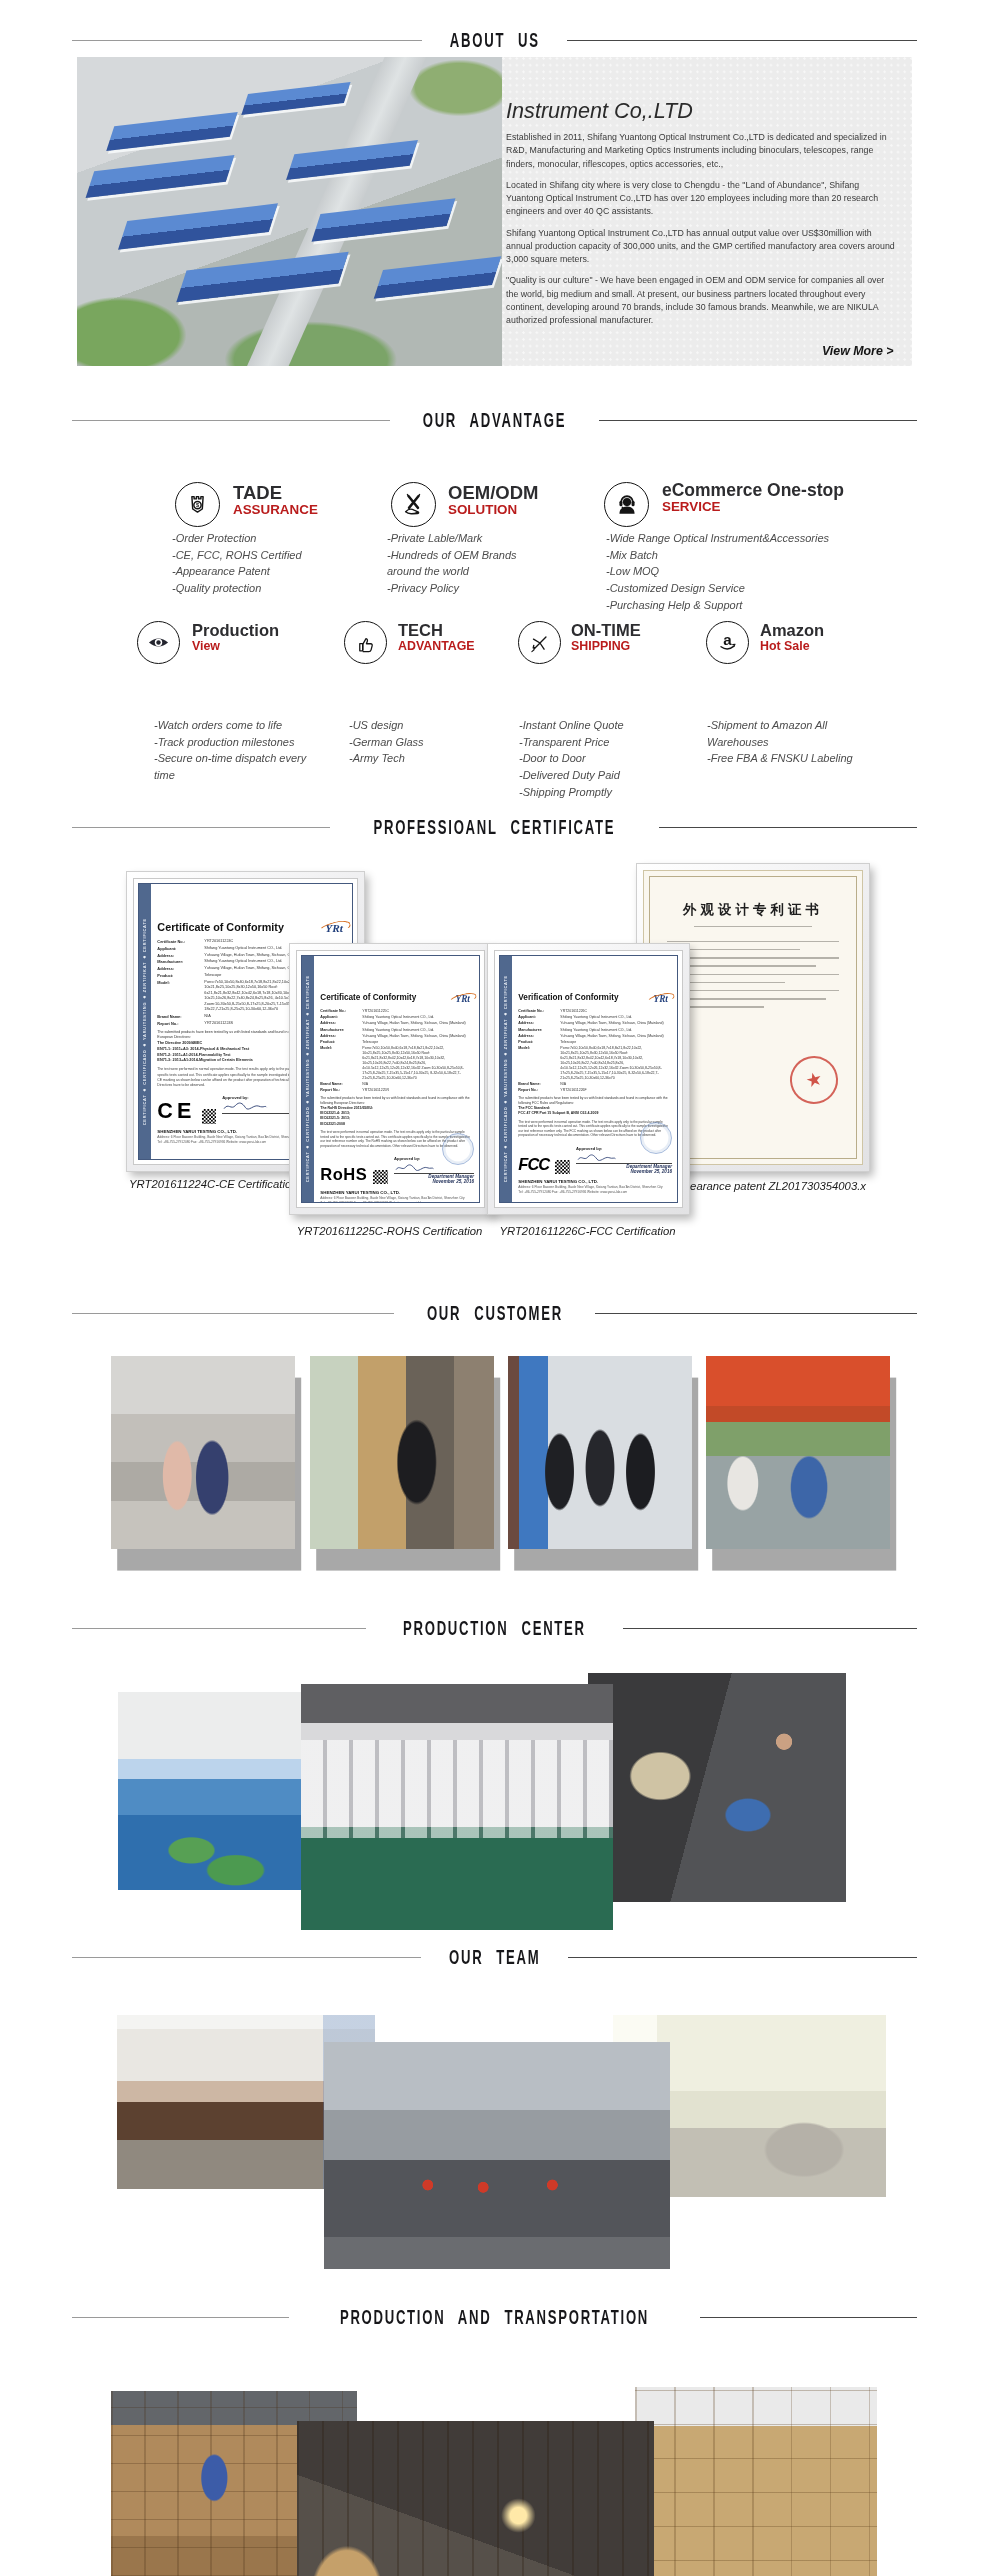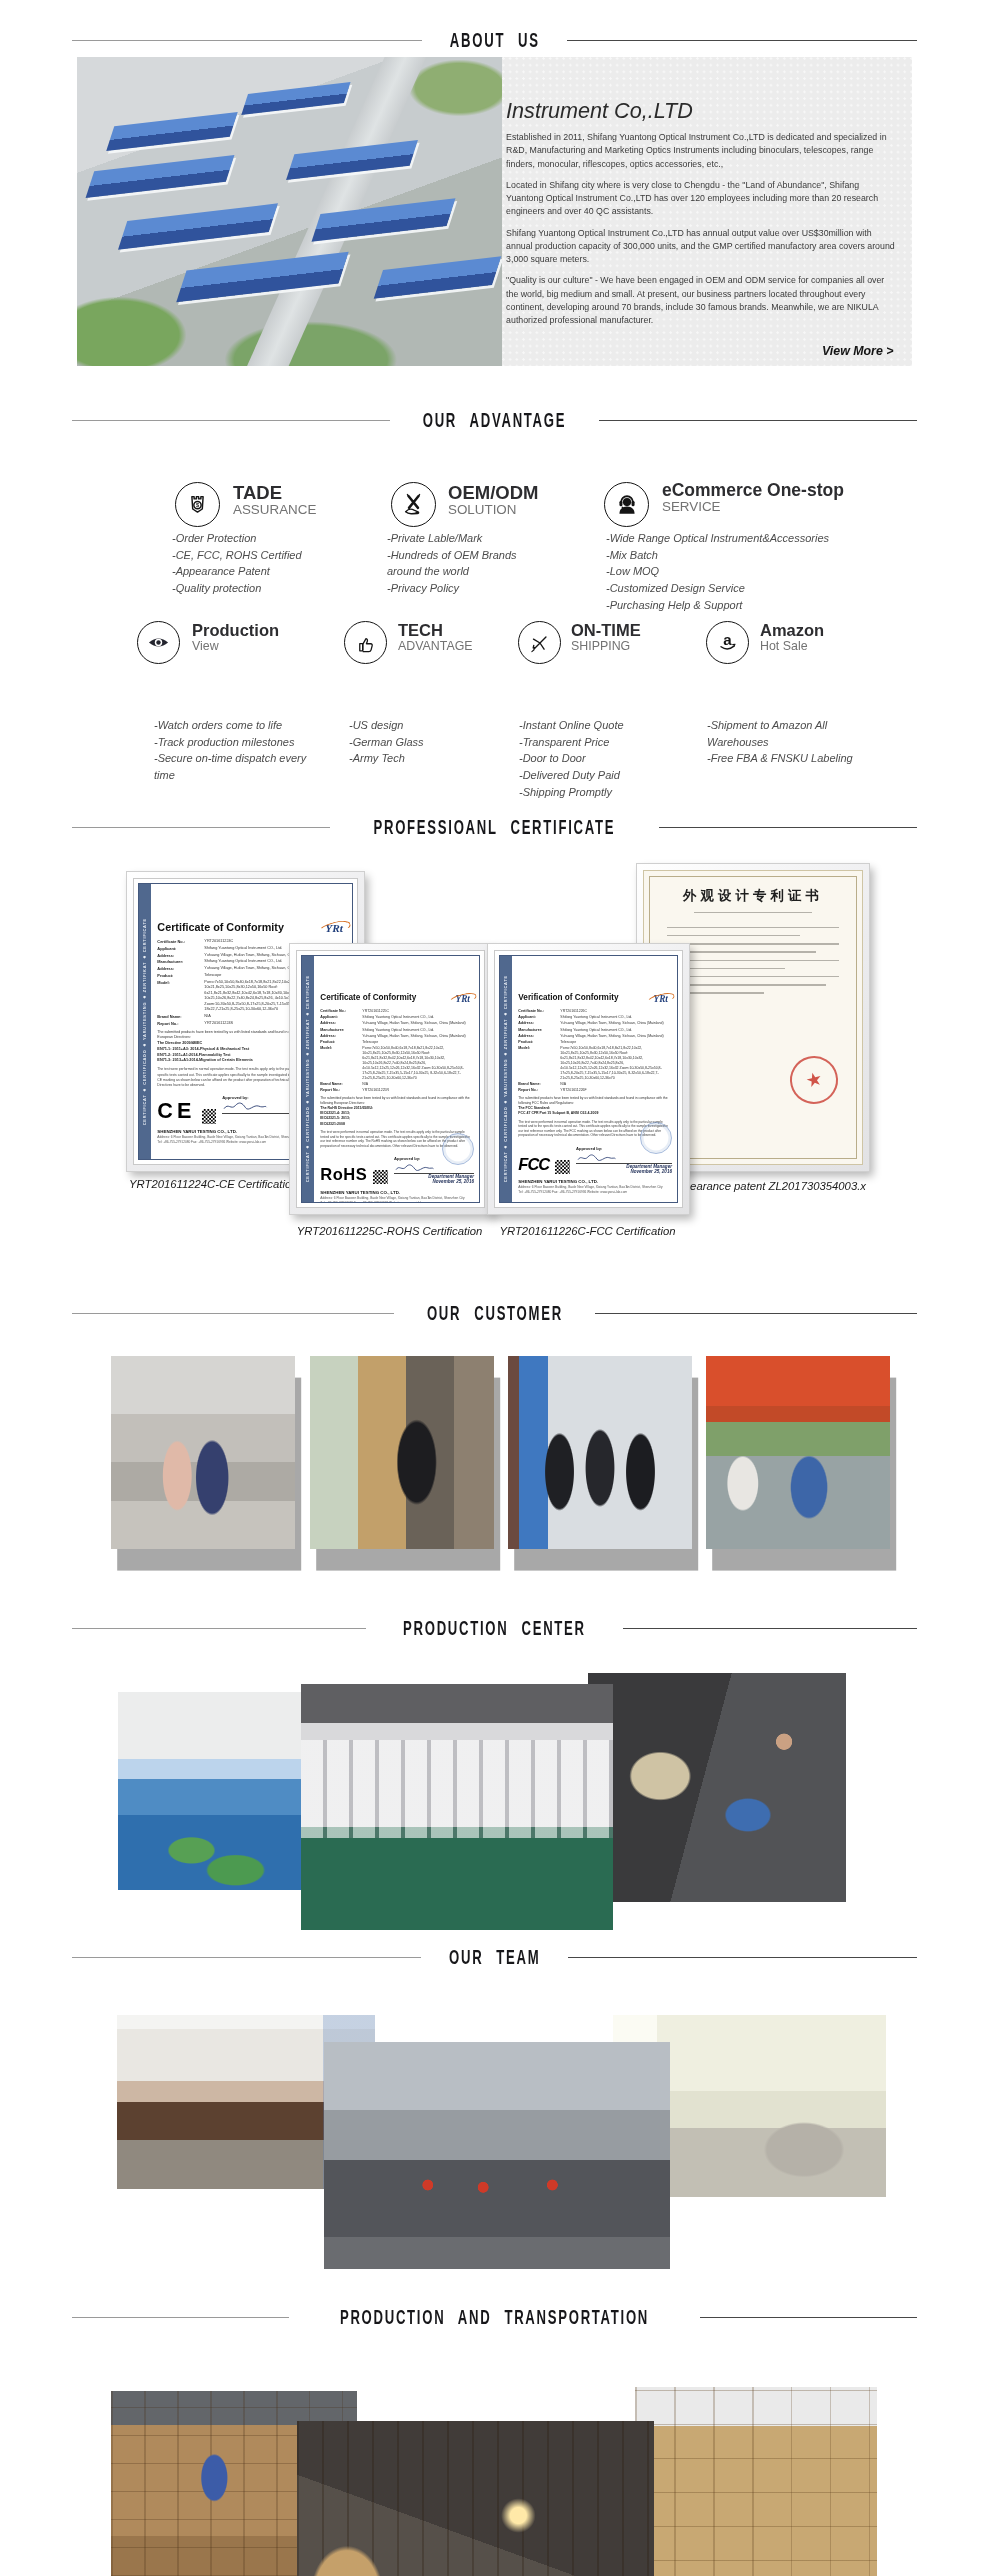--- a/index.html
+++ b/index.html
@@ -32,21 +32,21 @@
   .about-p{font-size:8.8px;line-height:1.5;color:#3a3a3a;margin:8.2px 0 0 0;}
   .view-more{position:absolute;right:18.5px;bottom:8.2px;font-style:italic;font-weight:700;
     font-size:12.4px;color:#141414;cursor:pointer;}
 
   
   .adv-icon{position:absolute;width:45px;height:45px;border:1.8px solid #141414;border-radius:50%;
     background:#fff;display:flex;align-items:center;justify-content:center;box-sizing:border-box;}
   .adv-icon.small{width:43px;height:43px;}
   .adv-title{position:absolute;color:#2d2d30;}
   .adv-t1{font-size:18.5px;font-weight:700;line-height:1.05;}
-  .adv-t2{font-size:13.4px;font-weight:400;color:#737373;}
+  .adv-t2{font-size:13.4px;font-weight:700;color:#b91c1c;}
   .adv-title.small .adv-t1{font-size:16.5px;}
   .adv-title.small .adv-t2{font-size:12.4px;}
   .adv-ul{position:absolute;list-style:none;margin:0;padding:0;font-style:italic;
     font-size:11px;color:#4c4c4c;line-height:1.52;}
 
   
   .cert{position:absolute;background:linear-gradient(135deg,#ffffff,#ececee 55%,#e2e2e4);
     border:0.5px solid #cfcfcf;box-shadow:3.6px 4.6px 8.2px rgba(0,0,0,.28);}
   .cert.front{z-index:3;}
   .cert-page{position:absolute;inset:6.2px;background:#fff;border:0.5px solid #c9c9c9;}
@@ -94,21 +94,21 @@
   .ap-role,.ap-date{text-align:right;font-style:italic;font-weight:700;font-size:4.6px;color:#1c2b55;}
   .stamp{position:absolute;right:0;top:-20.6px;width:30px;height:30px;border-radius:50%;
     border:1px solid rgba(80,120,185,.5);box-shadow:inset 0 0 0 2.6px rgba(80,120,185,.13);}
   .cert-lab{font-weight:700;font-size:4.4px;color:#111;margin-top:5.2px;}
   .cert-lab2{font-size:3.2px;color:#555;margin-top:1px;}
   .cert-caption{position:absolute;font-style:italic;font-size:11.3px;color:#1b1b1b;}
   .cert-caption.ctr{text-align:center;}
 
   .pat-page{position:absolute;inset:6.2px;background:#faf7ef;border:0.5px solid #cfc5a5;}
   .pat-inborder{position:absolute;inset:4.6px;border:1px solid #b9ad8a;}
-  .pat-title{margin-top:16px;text-align:center;font-weight:700;font-size:13.4px;letter-spacing:4.1px;color:#1e1e1e;
+  .pat-title{margin-top:30px;text-align:center;font-weight:700;font-size:13.4px;letter-spacing:4.1px;color:#1e1e1e;
     font-family:"DejaVu Sans",sans-serif;}
   .tline{height:1.5px;background:#b5b2aa;margin:6.7px 23px 0 23px;}
   .pat-seal{position:absolute;right:24px;bottom:60px;width:44px;height:44px;border-radius:50%;
     border:2.1px solid rgba(197,42,30,.72);color:rgba(197,42,30,.8);display:flex;align-items:center;
     justify-content:center;font-size:18.5px;transform:rotate(-14deg);}
 
   
   .photo{position:absolute;}
   .shadowed{box-shadow:6.2px 21.6px 0 #a8a8a8;}
 

